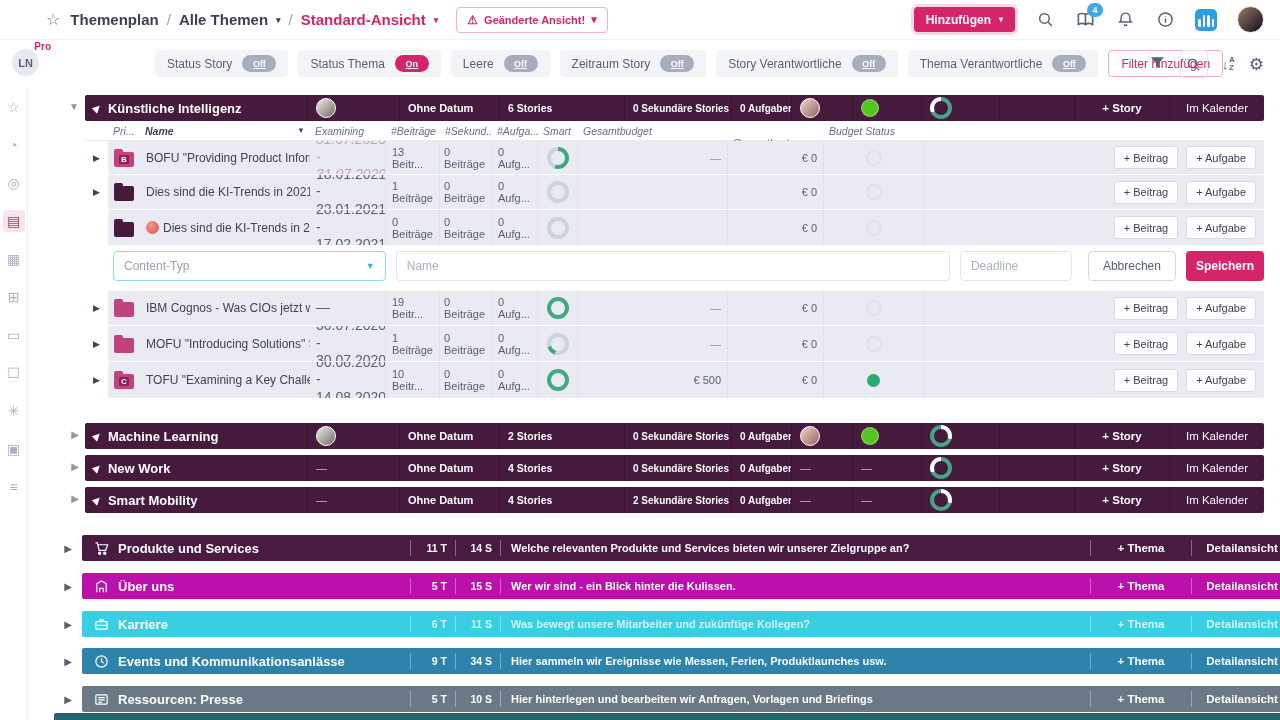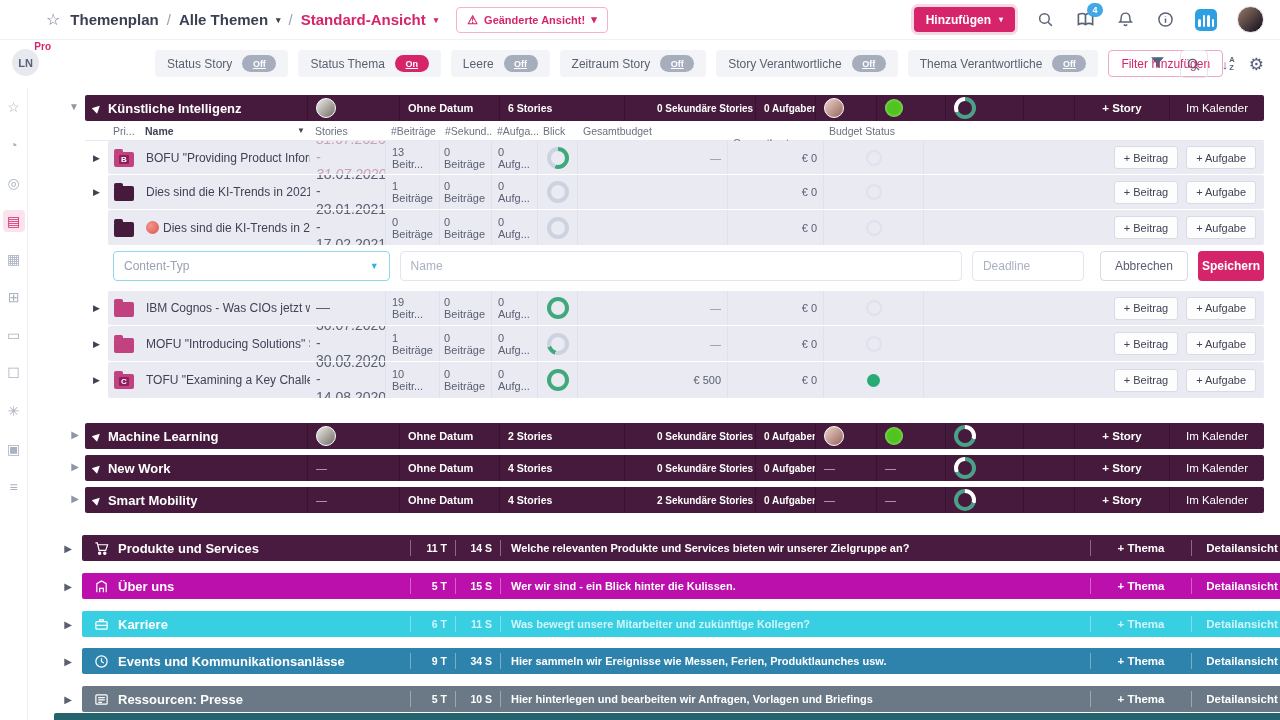--- a/index.html
+++ b/index.html
@@ -65,21 +65,21 @@
   
 
   .gchev { position:absolute; width:16px; text-align:center; font-size:10px; color:#8e96a8; cursor:pointer;}
 
   .grouprow { position:absolute; left:57px; width:1179px; height:26px; background:#451a3c; border-radius:2px;
     display:flex; align-items:center; color:#fff; }
   .gc { height:100%; display:flex; align-items:center; border-right:1px solid #38132f; padding:0 8px; overflow:hidden; white-space:nowrap;}
   .gc.title { width:223px; gap:8px; font-size:13px; font-weight:bold; }
   .gc.c2 { width:92px; } .gc.cdate { width:100px; font-size:11px; font-weight:bold;}
   .gc.cstories { width:125px; font-size:10.5px; font-weight:bold;}
-  .gc.csek { width:107px; font-size:10px; font-weight:bold;margin-left:24px;}
+  .gc.csek { width:107px; font-size:10px; font-weight:bold;}
   .gc.caufg { width:60px; font-size:10px; font-weight:bold;}
   .gc.cav { width:61px; } .gc.cbadge { width:69px; } .gc.cdonut { width:78px; }
   .gc.cspace { flex:1; border-right:1px solid #38132f; }
   .gc.cact { width:95px; justify-content:center; font-size:11.5px; font-weight:bold; cursor:pointer;}
   .gc.ckal { width:94px; border-right:none; justify-content:center; font-size:11.5px; font-weight:normal; cursor:pointer;}
   .rocket { display:inline-block; transform:rotate(-45deg); font-size:9px; color:#fff; }
   .gav { width:20px; height:20px; border-radius:50%; background:linear-gradient(135deg,#efece7,#6f6b66); border:1px solid #fff;}
   .gav.pink { background:linear-gradient(135deg,#eed3cb,#96655c); }
   .gbadge { width:18px; height:18px; border-radius:50%; background:#52c41f; box-shadow:inset 0 0 3px rgba(255,255,255,.6);}
   .gdash { font-size:11px; color:#cbb8c6; }
@@ -89,21 +89,21 @@
   .dn-head { --hole:#451a3c; background:conic-gradient(#4aa187 0 68%, #fff 0 100%); }
   .dn-head2 { --hole:#451a3c; background:conic-gradient(#fff 0 30%, #4aa187 0 100%); }
   .dn-g55 { background:conic-gradient(#3fa97c 0 55%, #ccd2df 0 100%); }
   .dn-gray { background:#ccd2df; }
   .dn-g100 { background:#3fa97c; }
   .dn-g12 { background:conic-gradient(#ccd2df 0 55%, #3fa97c 0 70%, #ccd2df 0 100%); }
 
   
   .colhdr { position:absolute; left:57px; width:1179px; height:20px; background:#fff; border-bottom:1px solid #e7e9f0;
     display:flex; align-items:center; color:#6a7080; font-size:10.5px; }
-  .ch { padding:0 5px; overflow:hidden; white-space:nowrap; }
+  .ch { padding:0 5px; overflow:hidden; white-space:nowrap;font-style:italic; }
   .ch.lead { width:23px; } .ch.icon { width:32px; } .ch.name { width:170px; font-weight:bold; color:#3f4254; display:flex; justify-content:space-between; align-items:center;}
   .ch.name .sarrow { font-size:8px; color:#3f4254; }
   .ch.zeit { width:76px; } .ch.beit { width:54px; } .ch.sek { width:52px; } .ch.aufg { width:46px; }
   .ch.stat { width:40px; } .ch.bud { width:150px; } .ch.kos { width:96px;margin-top:24px; } .ch.bst { width:100px; }
 
   
   .srow { position:absolute; left:57px; width:1179px; height:33px; display:flex; }
   .srow .chev { width:23px; display:flex; align-items:center; justify-content:center; font-size:9px; color:#3f4254; cursor:pointer;}
   .rbody { flex:1; background:#e9eaf2; display:flex; align-items:center; border-radius:2px;}
   .c { height:100%; display:flex; align-items:center; padding:0 6px; font-size:11px; color:#5a6072;
@@ -136,21 +136,21 @@
   .editrow { position:absolute; left:85px; width:1151px; height:37px; display:flex; align-items:center; gap:10px; }
   .selbox { width:284px; height:30px; border:1px solid #8fd8ea; border-radius:4px; background:#fff;
     display:flex; align-items:center; justify-content:space-between; padding:0 10px; font-size:12px; color:#9aa1b2; cursor:pointer;}
   .selbox .scaret { color:#2fb9d8; font-size:9px; }
   .editrow input { height:30px; border:1px solid #e2e5ee; border-radius:4px; font-size:12px; padding:0 10px;
     color:#3f4254; font-family:"Liberation Sans",sans-serif; background:#fff;}
   .editrow input::placeholder { color:#aab1c0; }
   .in-name { width:578px; } .in-dead { width:112px; }
   .btn-cancel { height:30px; padding:0 14px; background:#fff; border:1px solid #d6d9e2; border-radius:4px;
     font-size:12px; color:#5a6072; cursor:pointer; margin-left:6px;}
-  .btn-save { height:30px; padding:0 4px; background:#d6246b; border:none; border-radius:4px;
+  .btn-save { height:30px; padding:0 10px; background:#d6246b; border:none; border-radius:4px;
     font-size:12px; font-weight:bold; color:#fff; cursor:pointer;}
 
   
   .secrow { position:absolute; left:26px; width:1238px; height:26px; display:flex; align-items:center;}
   .secrow .schev { width:28px; text-align:center; font-size:10px; color:#5a6072; cursor:pointer;}
   .secbar { flex:1; height:26px; border-radius:2px; display:flex; align-items:center; color:#fff; padding-left:12px; cursor:pointer;}
   .sec0 { background:#4a1b40; } .sec1 { background:#bc10ad; } .sec2 { background:#38cfe2; }
   .sec3 { background:#2d83ac; } .sec4 { background:#6b7885; }
   .secico { width:24px; display:flex; align-items:center; }
   .sectitle { width:292px; font-size:13px; font-weight:bold; white-space:nowrap; overflow:hidden;}
@@ -342,25 +342,25 @@
       <div class="gc ckal">Im Kalender</div>
     </div>
 
     <div class="colhdr" style="top:33px;">
       <div class="ch lead"></div>
       <div class="ch icon">Pri...</div>
       <div class="ch name">
         <span>Name</span>
         <span class="sarrow">▼</span>
       </div>
-      <div class="ch zeit">Stories</div>
+      <div class="ch zeit">Examining</div>
       <div class="ch beit">#Beiträge</div>
       <div class="ch sek">#Sekund...</div>
       <div class="ch aufg">#Aufga...</div>
-      <div class="ch stat">Blick</div>
+      <div class="ch stat">Smart</div>
       <div class="ch bud">Gesamtbudget</div>
       <div class="ch kos">Gesamtkosten</div>
       <div class="ch bst">Budget Status</div>
     </div>
 
     <div class="srow" style="top:53px;">
       <span class="chev">▶</span>
       <div class="rbody">
         <div class="c icon">
             <span class="folder">

